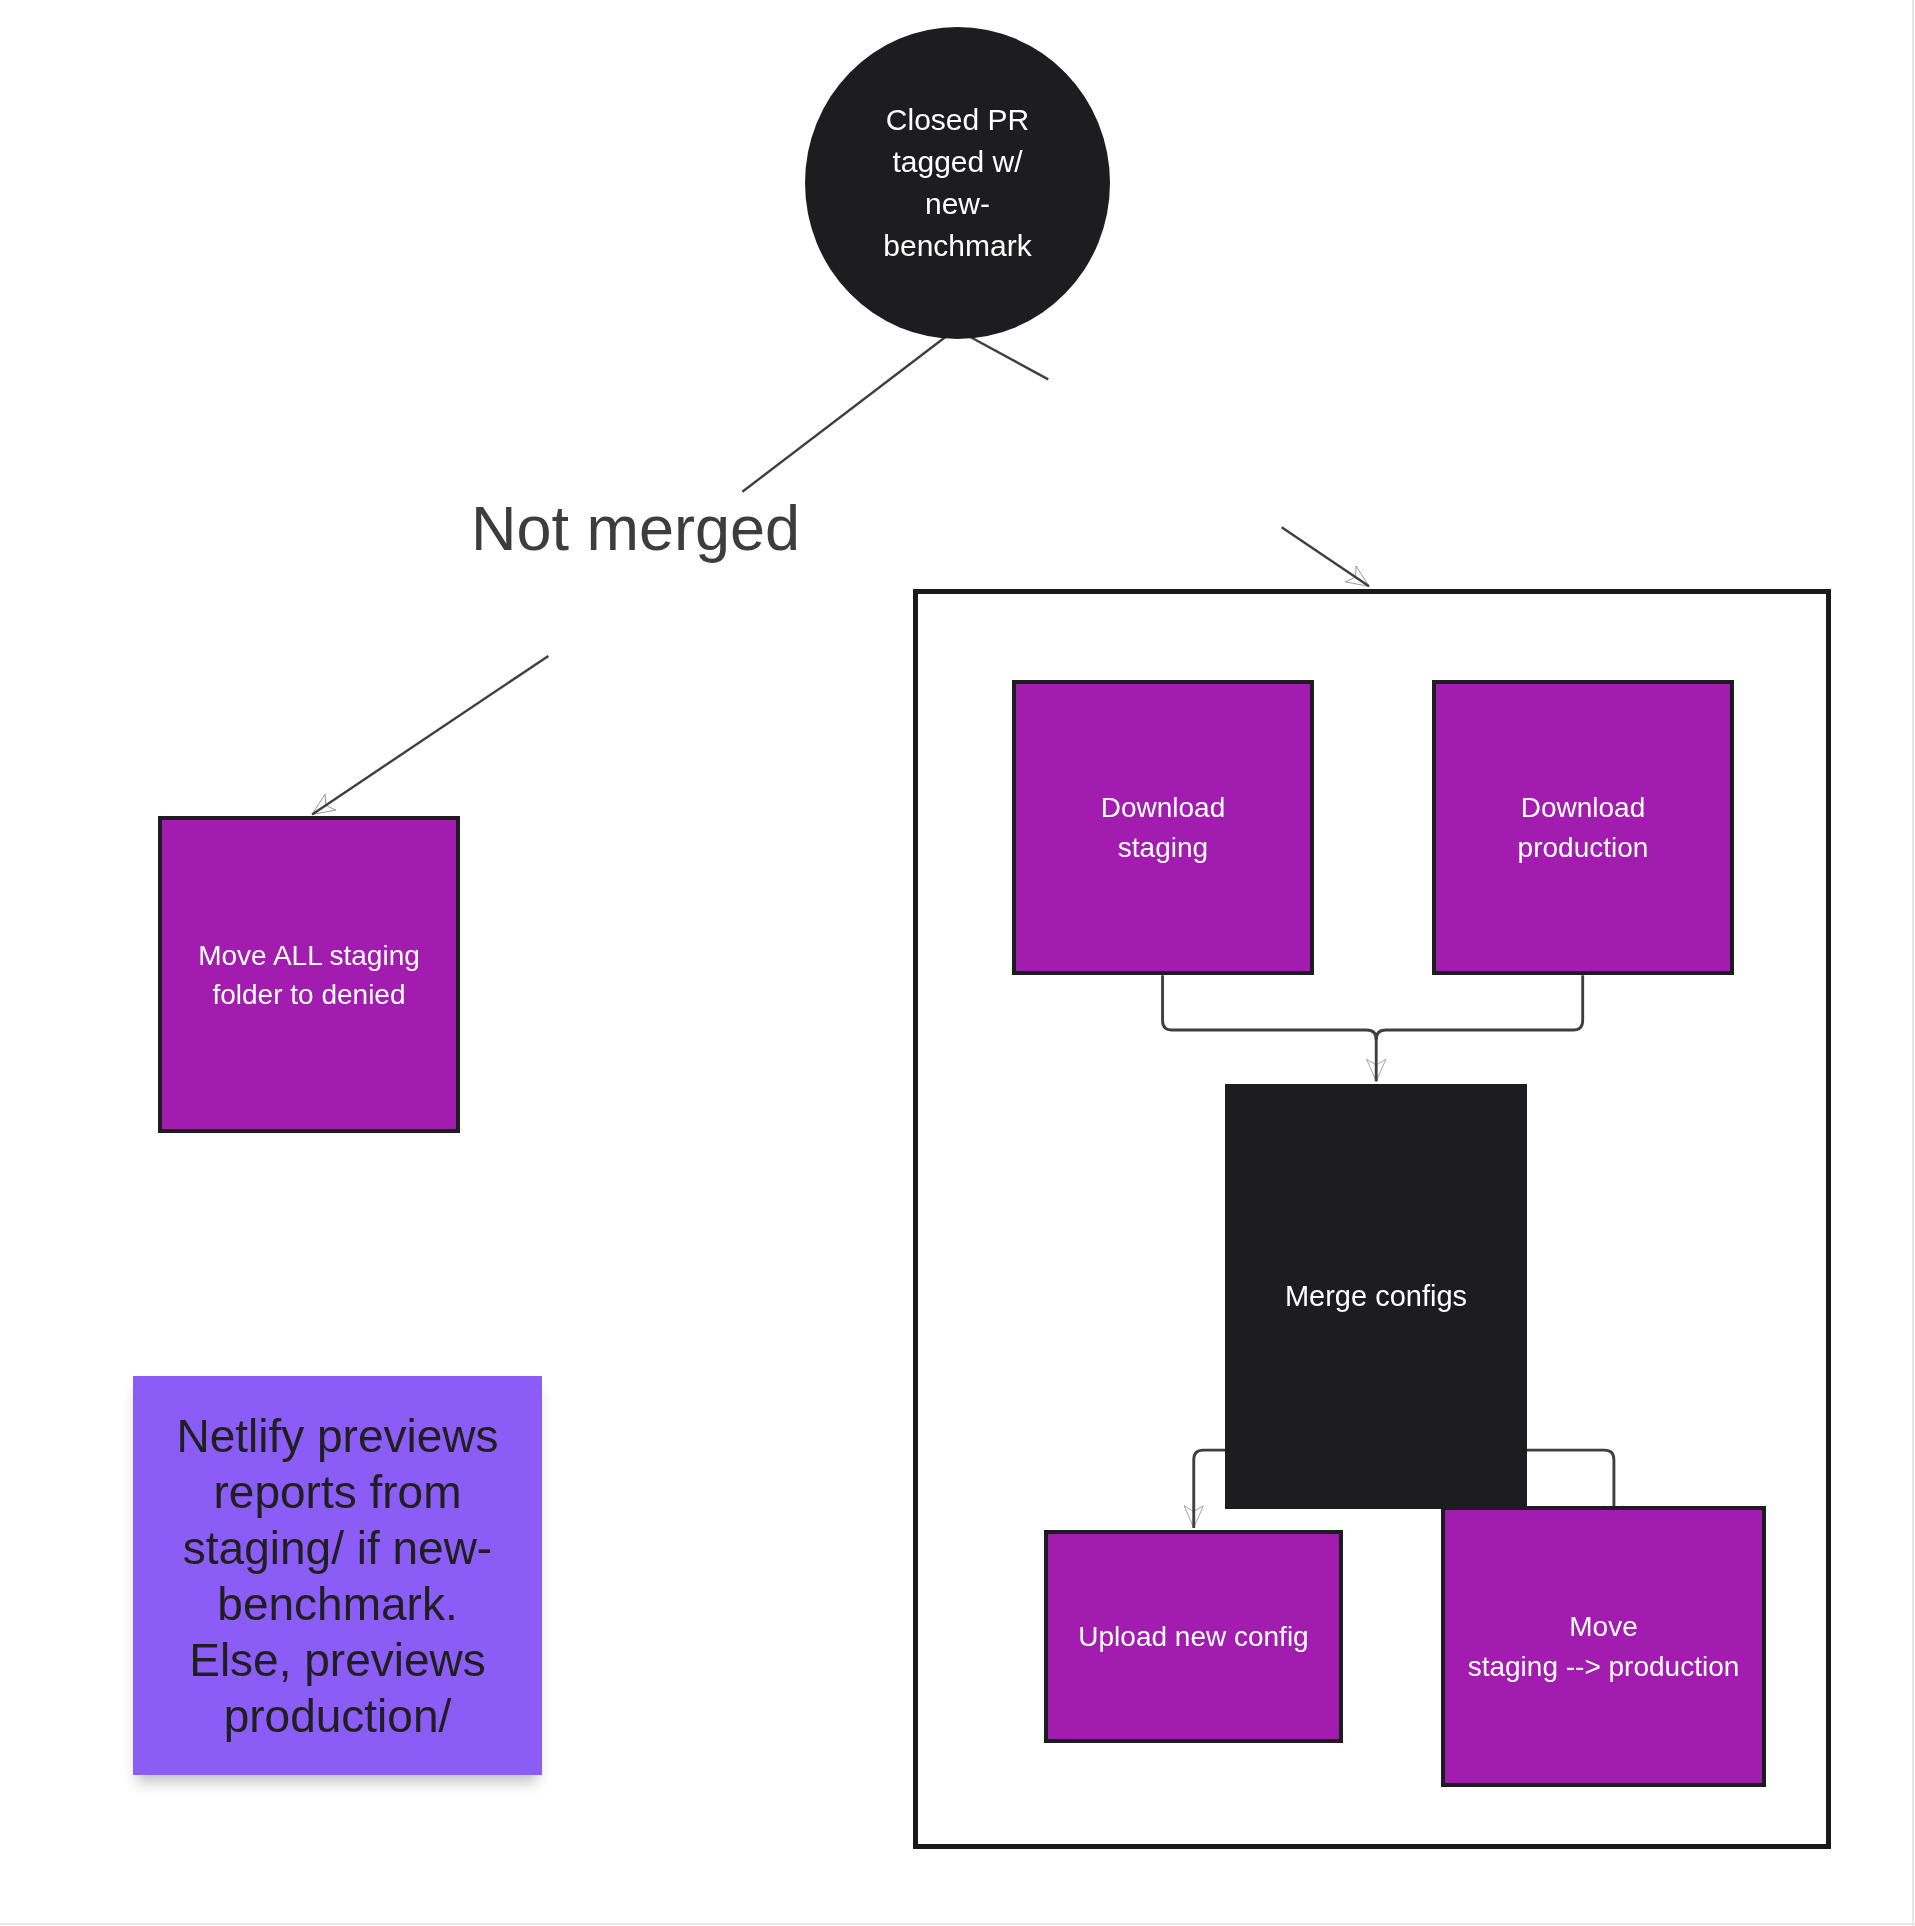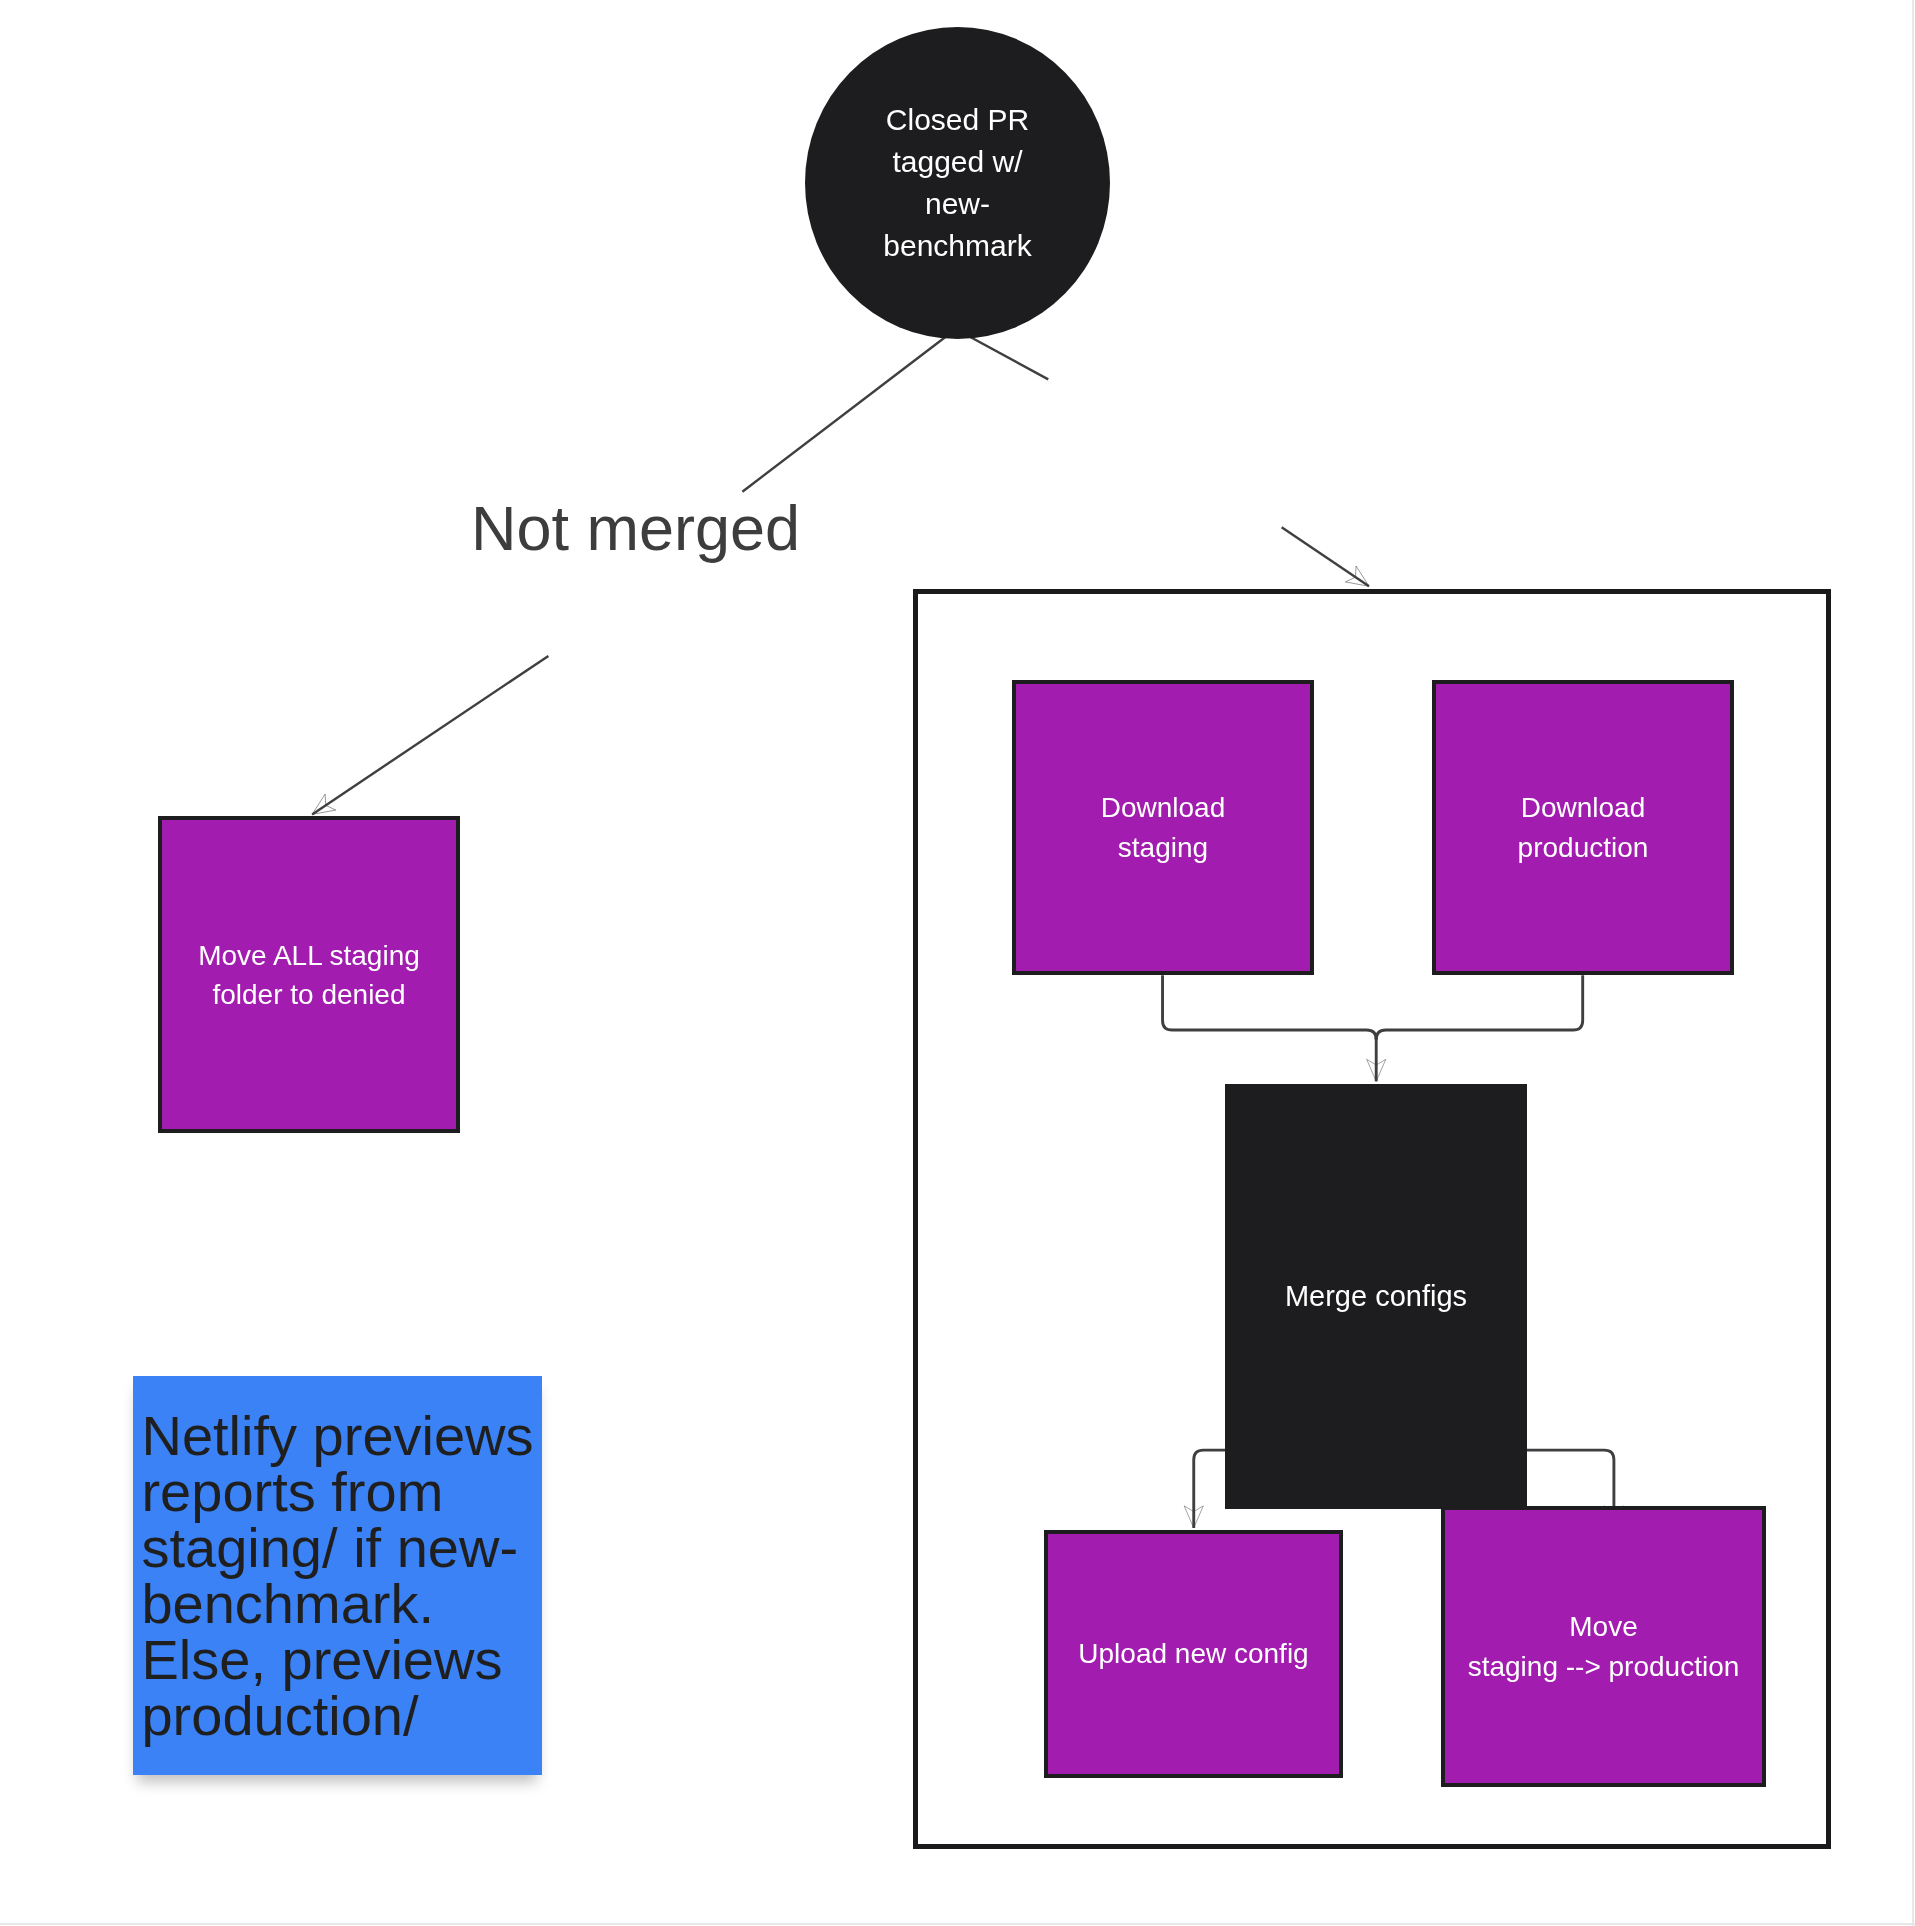--- a/index.html
+++ b/index.html
@@ -67,27 +67,28 @@
     width: 918px; height: 1260px;
     box-sizing: border-box;
     border: 5.3px solid #1A1A1C;
     background: transparent;
   }
   .sticky-note {
     position: absolute;
     left: 133px; top: 1376px;
     width: 409px; height: 399px;
     box-sizing: border-box;
-    background: #3b82f6;
+    background: #8b5cf6;
     box-shadow: 0 10.6px 13.4px -3.8px rgba(0,0,0,0.25);
     display: flex;
     align-items: center;
     justify-content: center;
+    text-align: center;
     color: #1F1F1F;
-    font-size: 56px;
+    font-size: 46px;
     line-height: 56px;
     white-space: pre-line;
   }
   .page-edge { position: absolute; background: #E7E7E7; }
   .page-edge.right { left: 1912px; top: 0; width: 1.9px; height: 1926px; }
   .page-edge.bottom { left: 0; top: 1923px; width: 1915px; height: 1.9px; }
 </style>
 </head>
 <body>
 
@@ -134,21 +135,21 @@
 
   <div class="node node-red" style="left: 1432px; top: 680px; width: 302px; height: 295px;">
     <span>Download
 production</span>
   </div>
 
   <div class="node node-black" style="left: 1225px; top: 1084px; width: 302px; height: 425px; text-align: right;">
     <span>Merge configs</span>
   </div>
 
-  <div class="node node-red" style="left: 1044px; top: 1530px; width: 299px; height: 248px;">
+  <div class="node node-red" style="left: 1044px; top: 1530px; width: 299px; height: 213px;">
     <span>Upload new config</span>
   </div>
 
   <div class="node node-red" style="left: 1441px; top: 1506px; width: 325px; height: 281px;">
     <span>Move
 staging --&gt; production</span>
   </div>
 
   <div class="sticky-note">
     <span>Netlify previews

